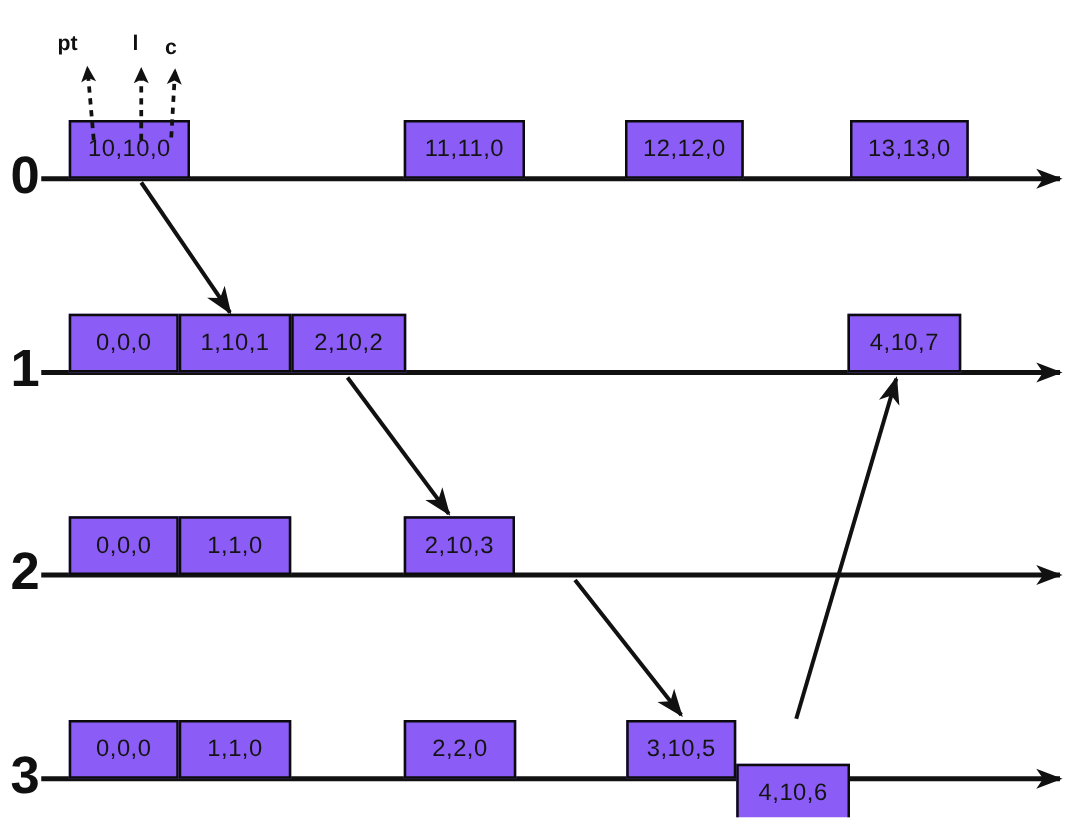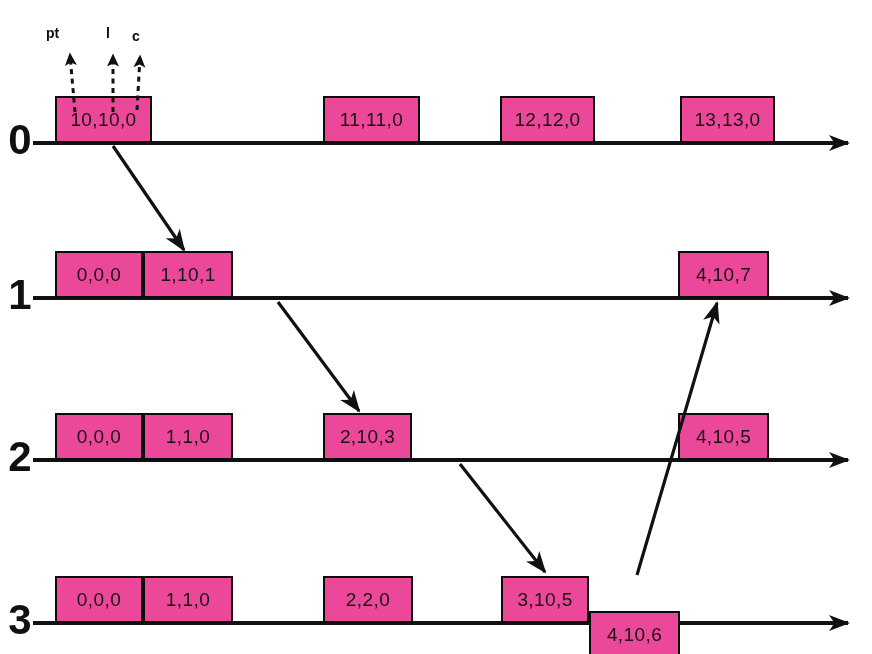--- a/index.html
+++ b/index.html
@@ -24,41 +24,41 @@
   }
   .lines-layer  { z-index: 1; }
   .boxes-layer  { z-index: 2; }
   .arrows-layer { z-index: 3; pointer-events: none; }
   .labels-layer { z-index: 4; }
 
   .event-box {
     position: absolute;
     height: 47px;
     box-sizing: border-box;
-    background: #ec4899;
+    background: #8b5cf6;
     border: 2.5px solid #0b0b0b;
     display: flex;
     align-items: center;
     justify-content: center;
     font-size: 19px;
     letter-spacing: 0.4px;
     color: #141414;
   }
   .process-label {
     position: absolute;
     width: 34px;
     text-align: center;
     font-size: 42px;
     line-height: 1;
     font-weight: 700;
     color: #101010;
   }
   .field-label {
     position: absolute;
-    font-size: 14px;
+    font-size: 17px;
     font-weight: 700;
     color: #101010;
     line-height: 1;
   }
   svg .ink { stroke: #111111; fill: none; }
   svg .head { fill: #111111; stroke: none; }
 </style>
 </head>
 <body>
 
@@ -78,26 +78,26 @@
 
   <div class="layer boxes-layer">
 
     <div class="event-box" style="left:55px;  top:96px; width:97px;">10,10,0</div>
     <div class="event-box" style="left:323px; top:96px; width:97px;">11,11,0</div>
     <div class="event-box" style="left:500px; top:96px; width:95px;">12,12,0</div>
     <div class="event-box" style="left:680px; top:96px; width:95px;">13,13,0</div>
 
     <div class="event-box" style="left:55px;  top:251px; width:88px;">0,0,0</div>
     <div class="event-box" style="left:143px; top:251px; width:90px;">1,10,1</div>
+    <div class="event-box" style="left:233px; top:251px; width:92px;">2,10,2</div>
     <div class="event-box" style="left:678px; top:251px; width:91px;">4,10,7</div>
 
     <div class="event-box" style="left:55px;  top:413px; width:88px;">0,0,0</div>
     <div class="event-box" style="left:143px; top:413px; width:90px;">1,1,0</div>
     <div class="event-box" style="left:323px; top:413px; width:89px;">2,10,3</div>
-    <div class="event-box" style="left:678px; top:413px; width:91px;">4,10,5</div>
 
     <div class="event-box" style="left:55px;  top:576px; width:88px;">0,0,0</div>
     <div class="event-box" style="left:143px; top:576px; width:90px;">1,1,0</div>
     <div class="event-box" style="left:323px; top:576px; width:90px;">2,2,0</div>
     <div class="event-box" style="left:501px; top:576px; width:88px;">3,10,5</div>
     <div class="event-box" style="left:589px; top:576px; width:91px;margin-top:35px;">4,10,6</div>
   </div>
 
   <svg class="layer arrows-layer" width="872" height="654" viewBox="0 0 872 654">
     <defs>

